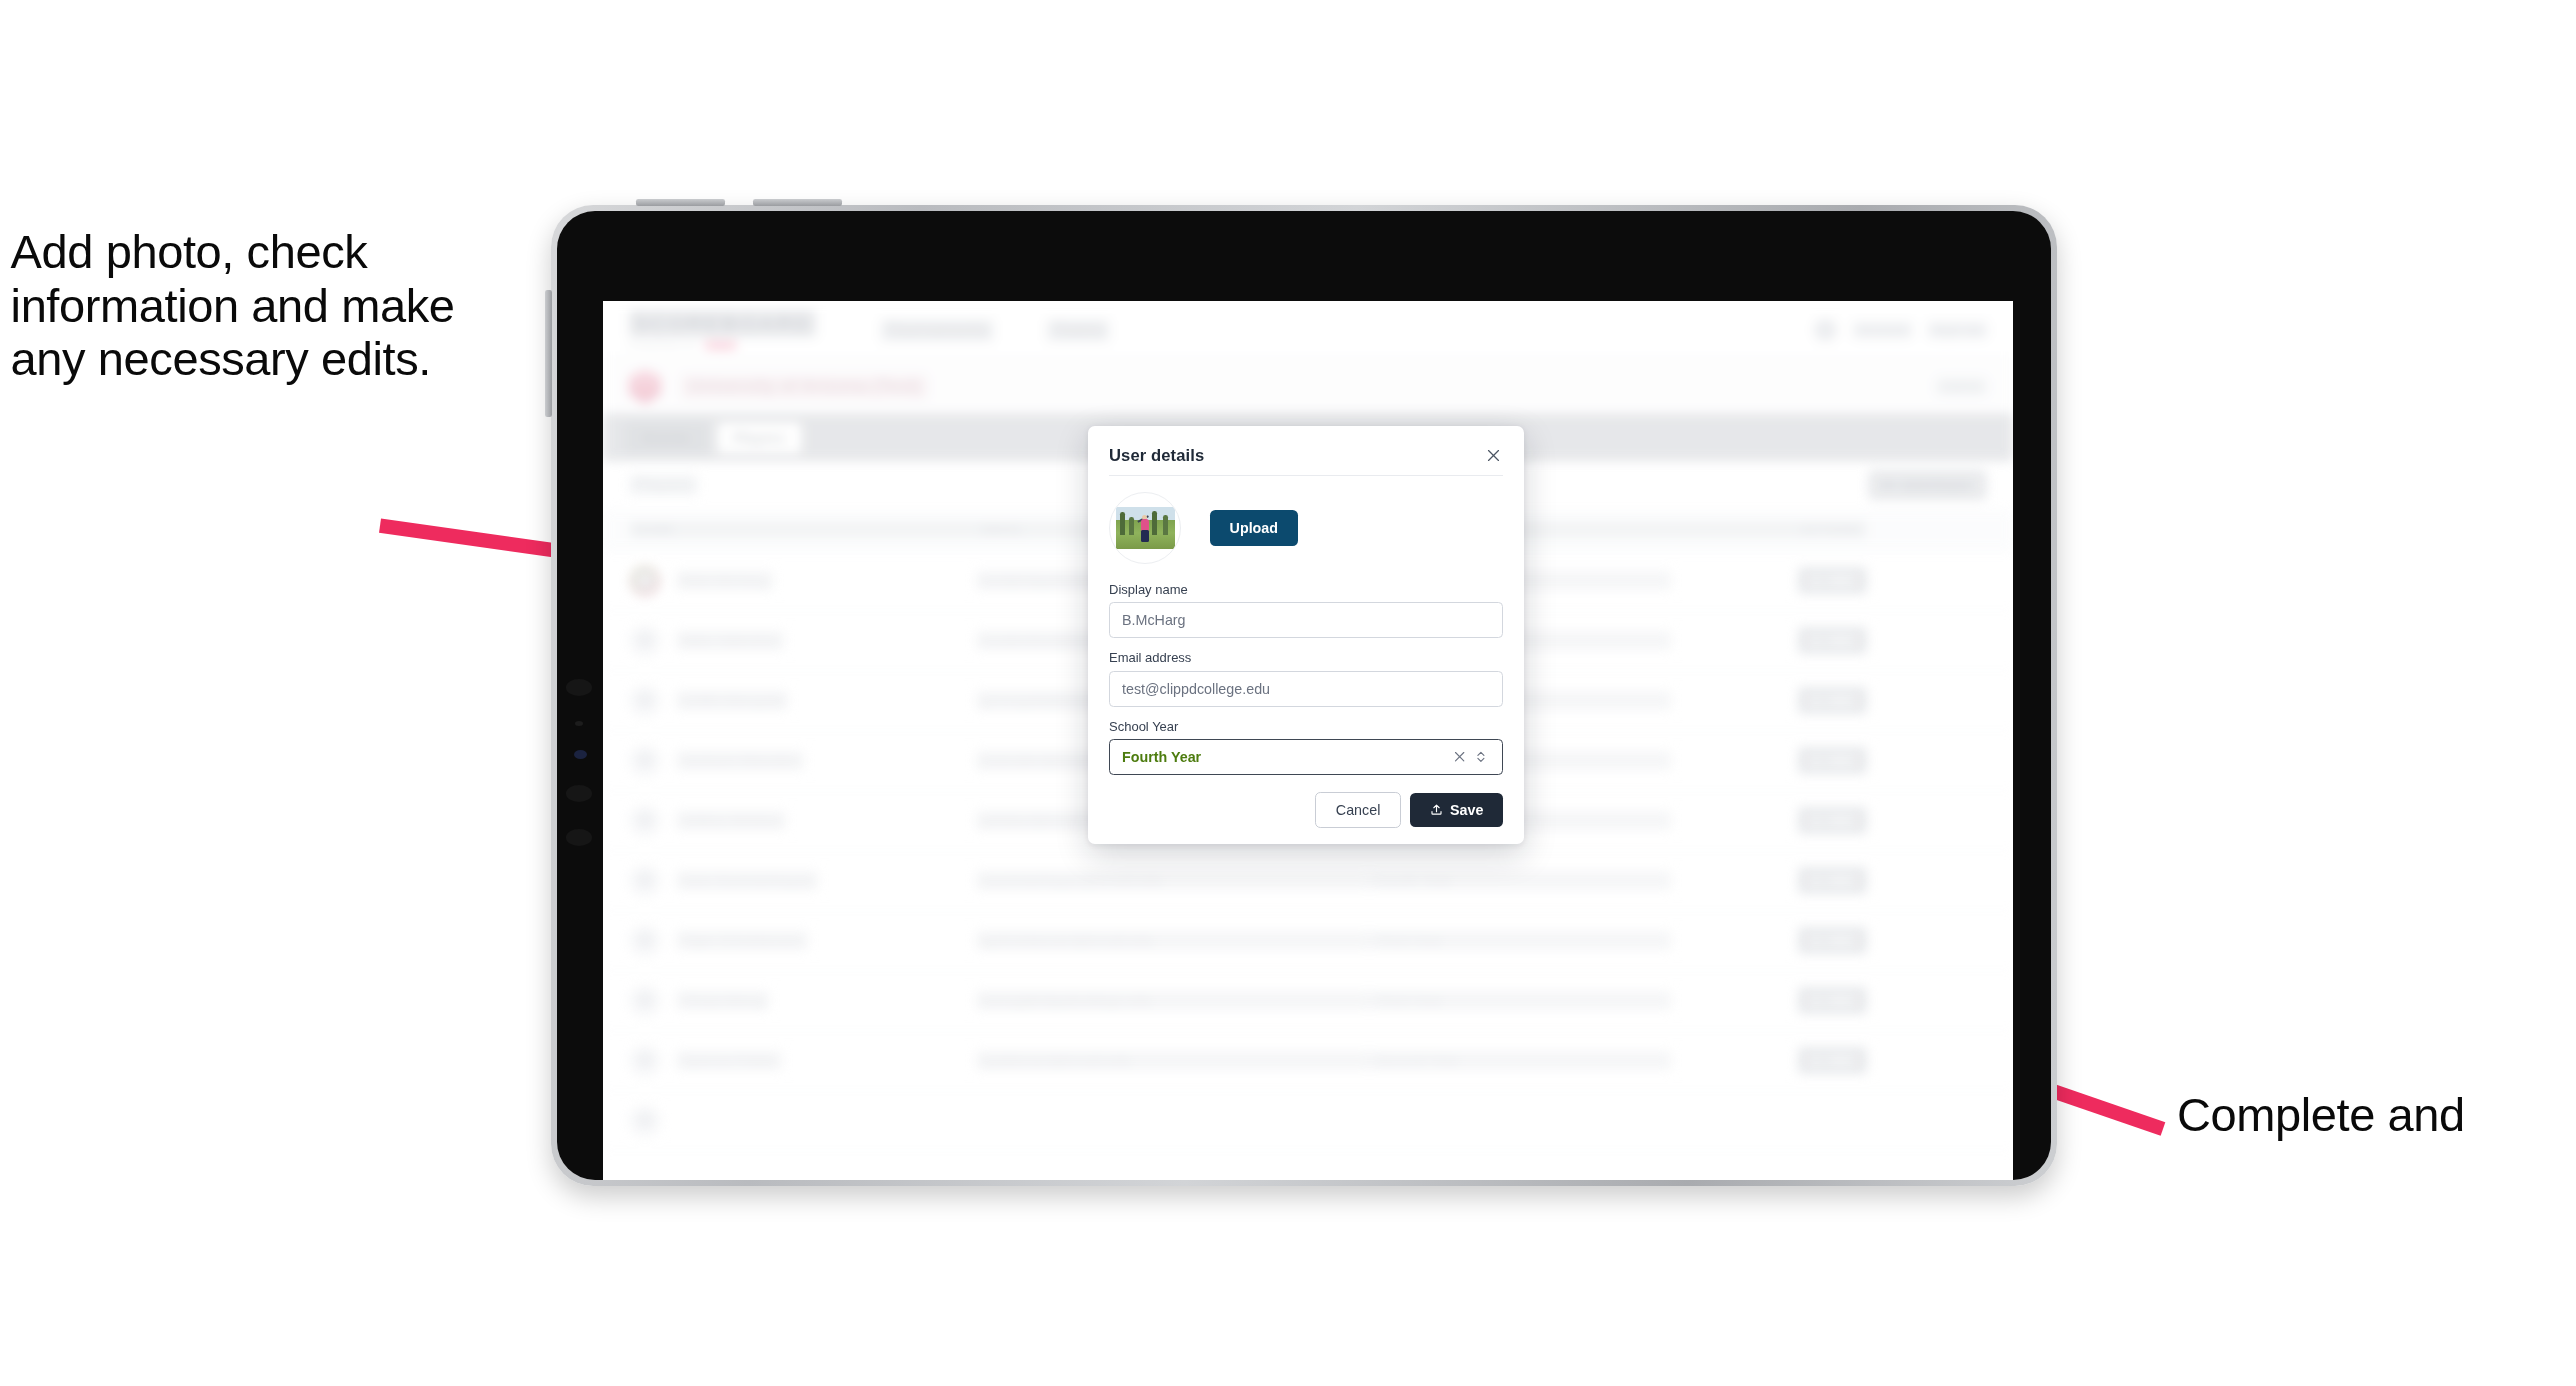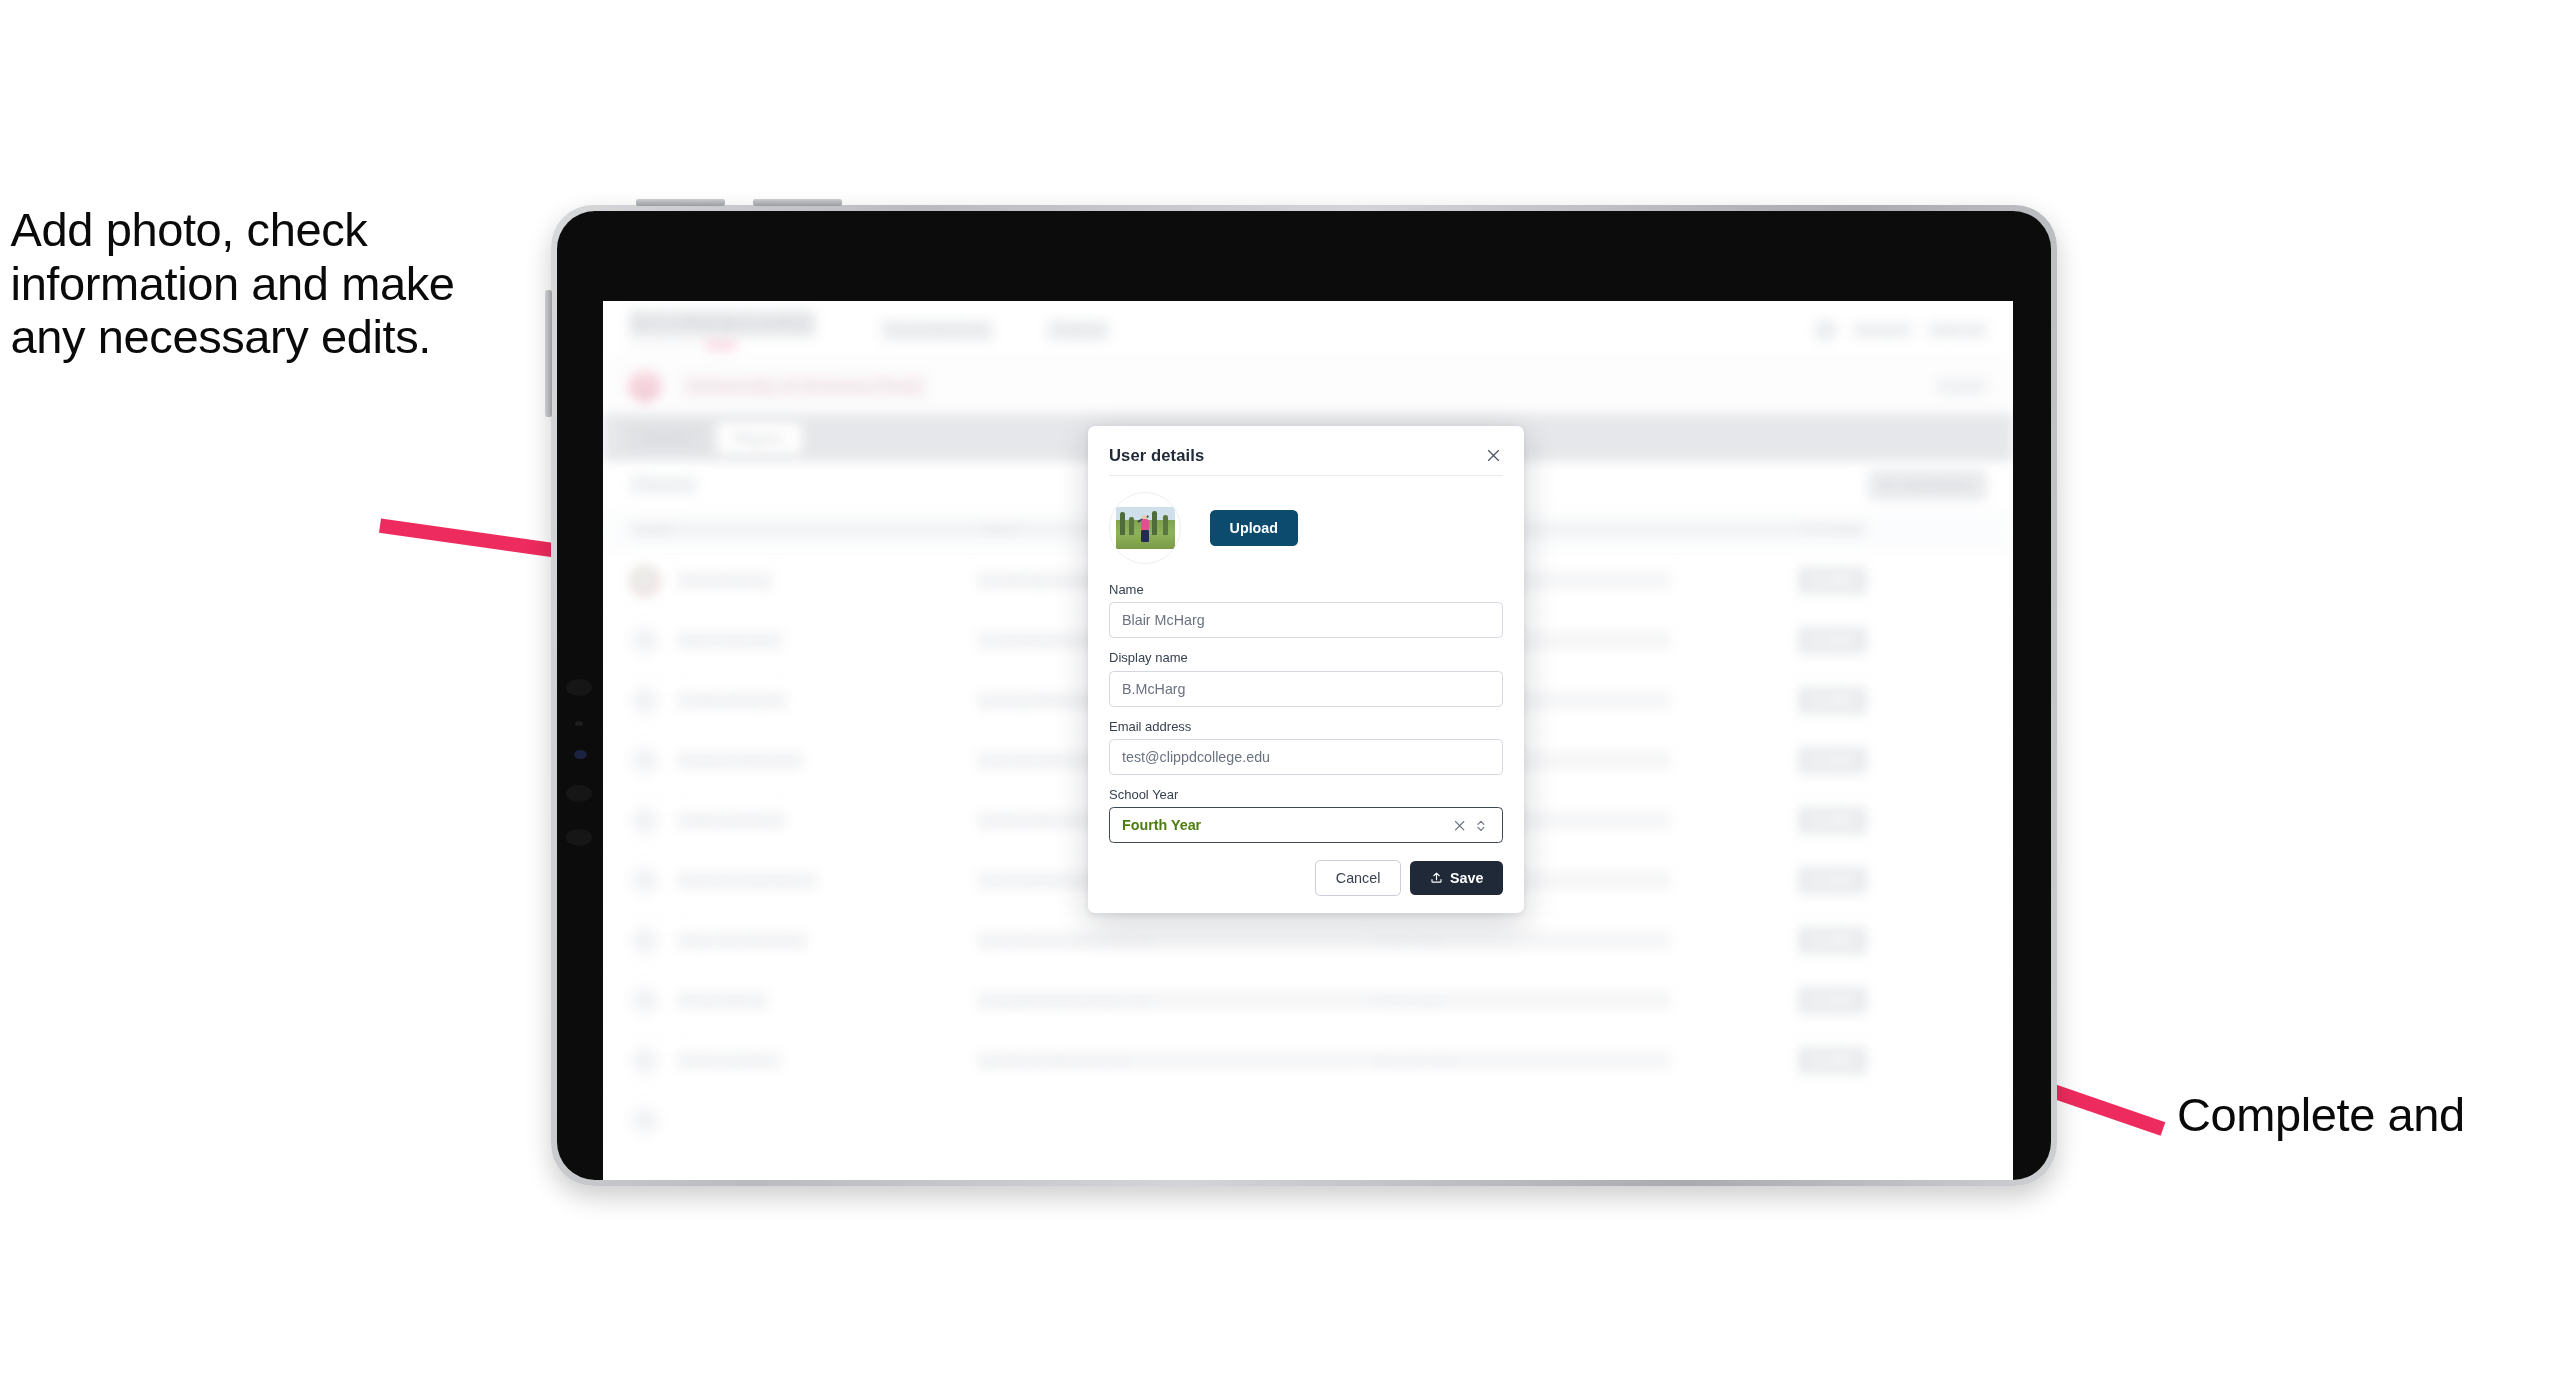--- a/index.html
+++ b/index.html
@@ -14,21 +14,21 @@
   
   .annotation {
     position: absolute;
     color: #0a0a0a;
     font-size: 47px;
     line-height: 1.14;
     letter-spacing: -0.4px;
     font-weight: 400;
     white-space: pre-line;
   }
-  #annotation-left  { left: 10.6px; top: 203px;  width: 528px; }
+  #annotation-left  { left: 10.6px; top: 225px;  width: 528px; }
   #annotation-right { left: 2177px; top: 1034px; width: 393px; }
   .annotation b { font-weight: 700; }
 
   
   .arrow-svg { position: absolute; overflow: visible; pointer-events: none; }
   #arrow-left-to-dialog  { left: 377px;  top: 521px;  width: 702px; height: 121px; }
   #arrow-right-to-save   { left: 1502px; top: 883px; width: 664px; height: 249px; }
 
   
   #tablet-device {
@@ -545,24 +545,20 @@
               <div id="photo-tree-4" class="photo-tree"></div>
               <div id="photo-golfer-club"></div>
               <div id="photo-golfer-head"></div>
               <div id="photo-golfer-torso"></div>
               <div id="photo-golfer-legs"></div>
             </div>
           </div>
           <button id="upload-button">Upload</button>
         </div>
 
-        <div class="field-group">
-          <label class="field-label">Name</label>
-          <input class="field-input" type="text" value="Blair McHarg" style="">
-        </div>
 
         <div class="field-group">
           <label class="field-label">Display name</label>
           <input class="field-input" type="text" value="B.McHarg" style="">
         </div>
 
         <div class="field-group">
           <label class="field-label">Email address</label>
           <input class="field-input" type="text" value="test@clippdcollege.edu" style="">
         </div>

